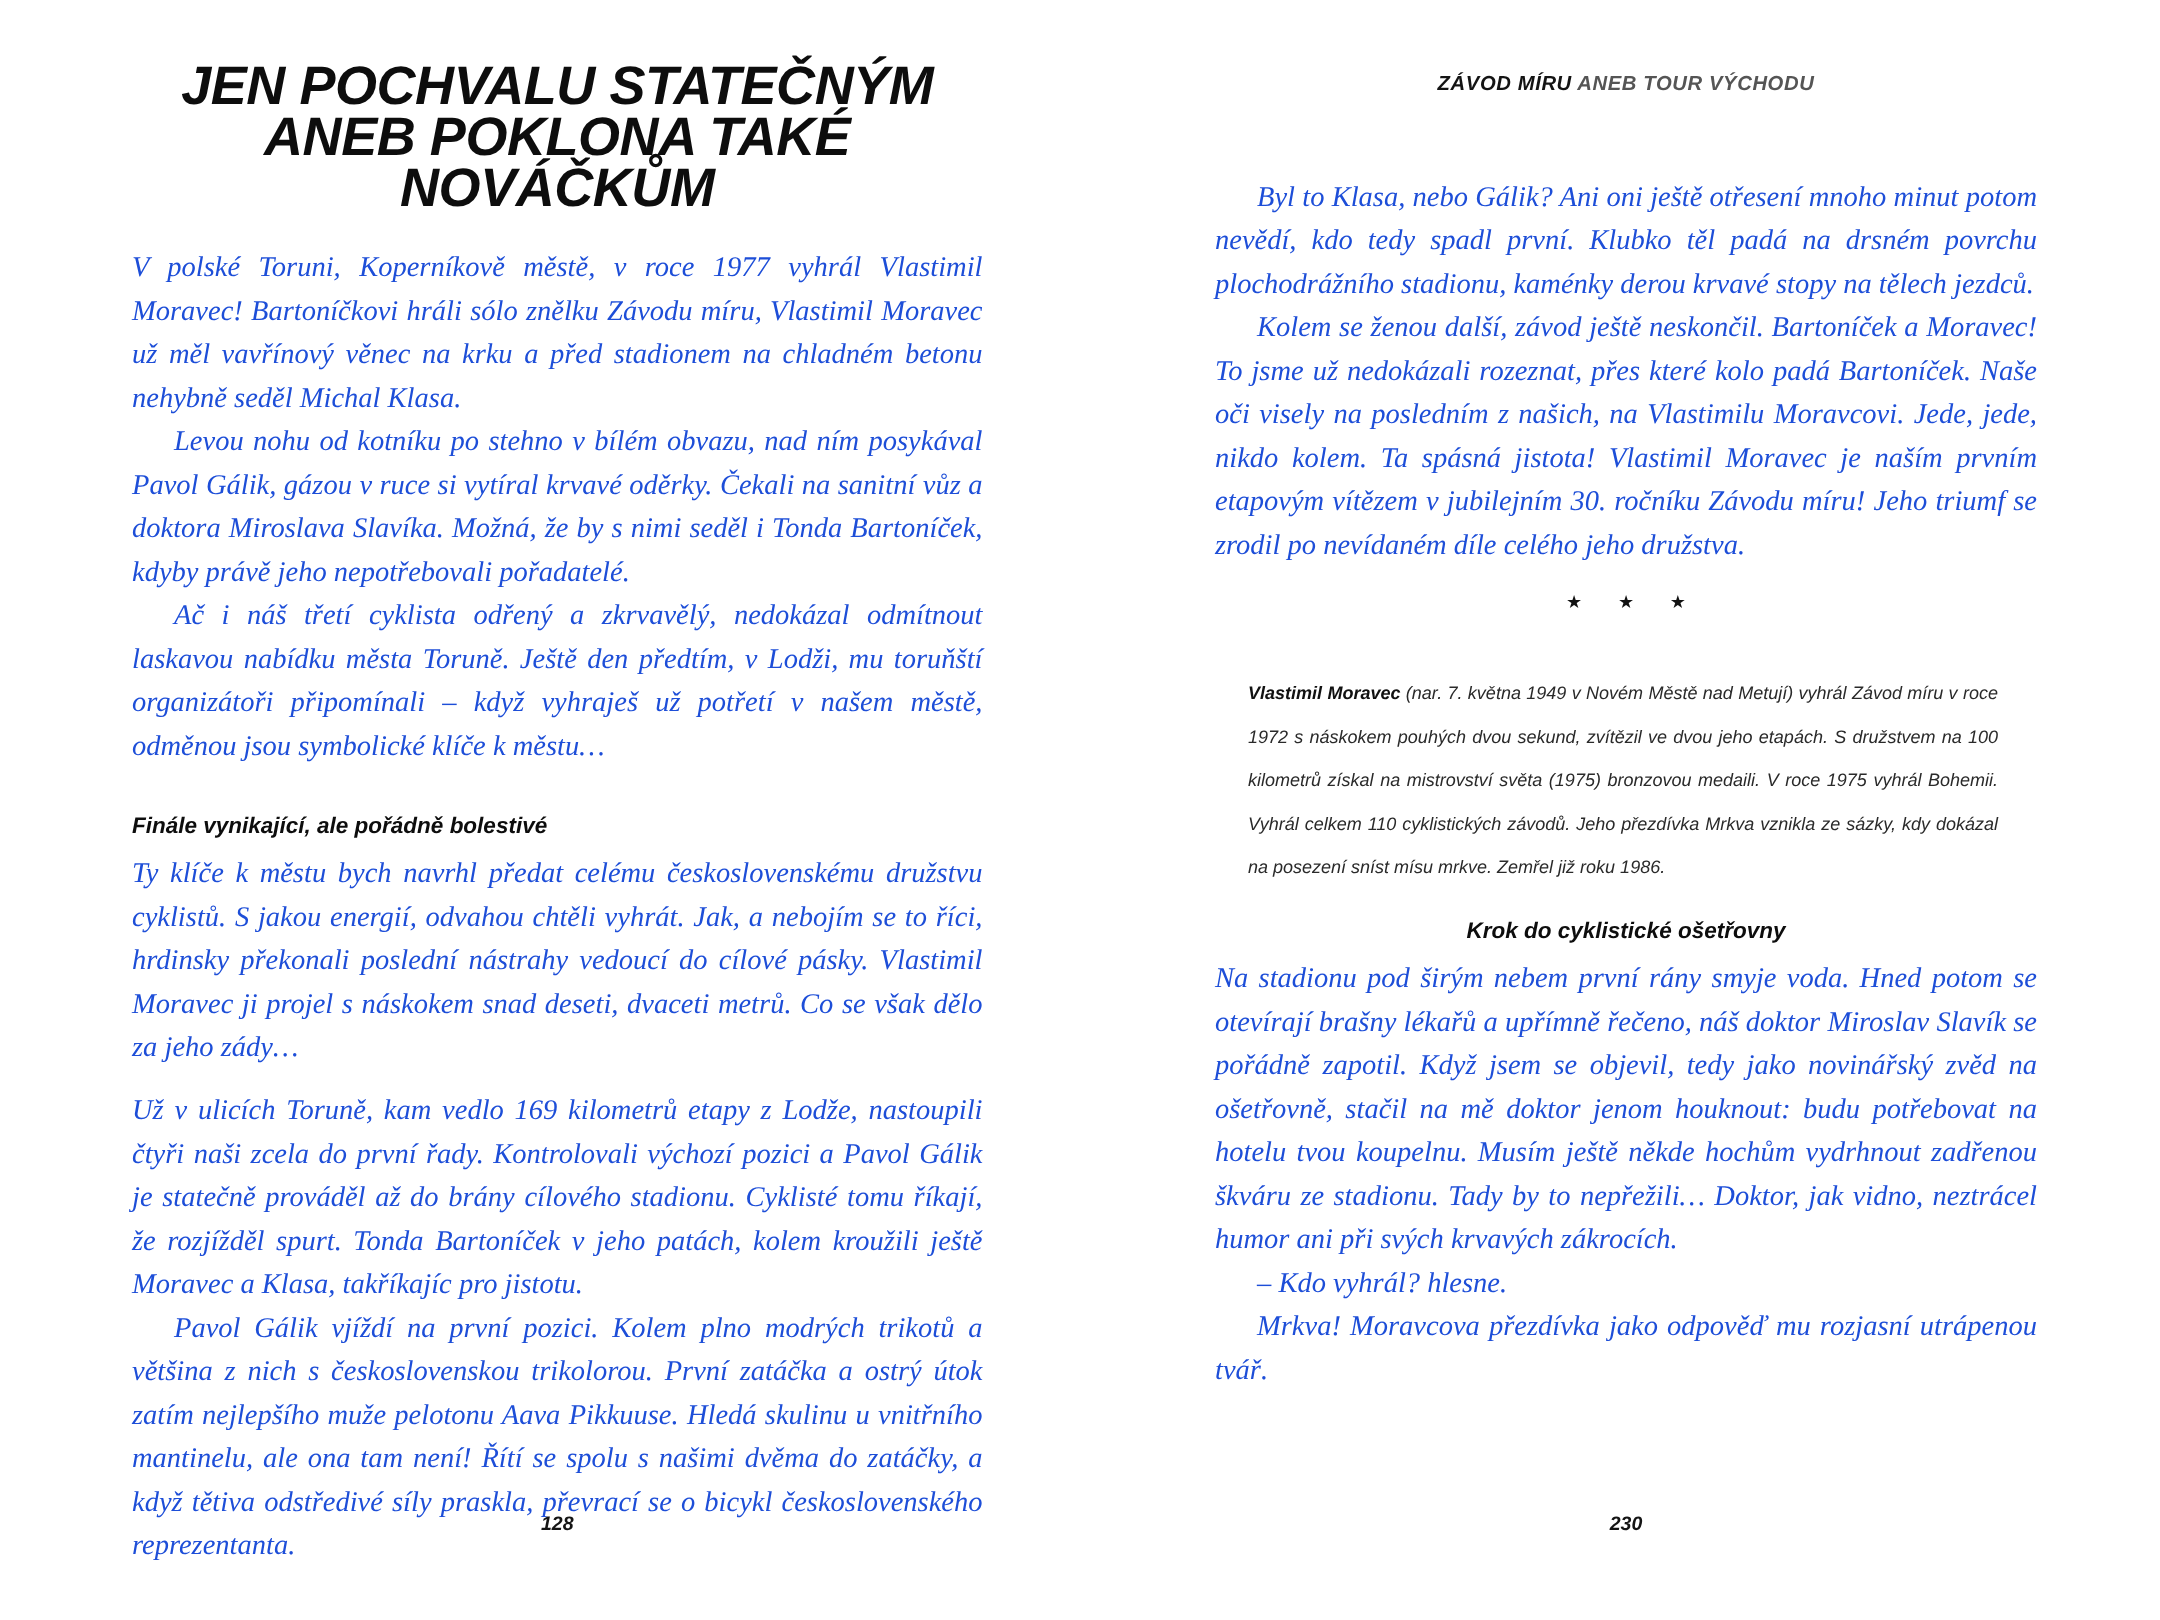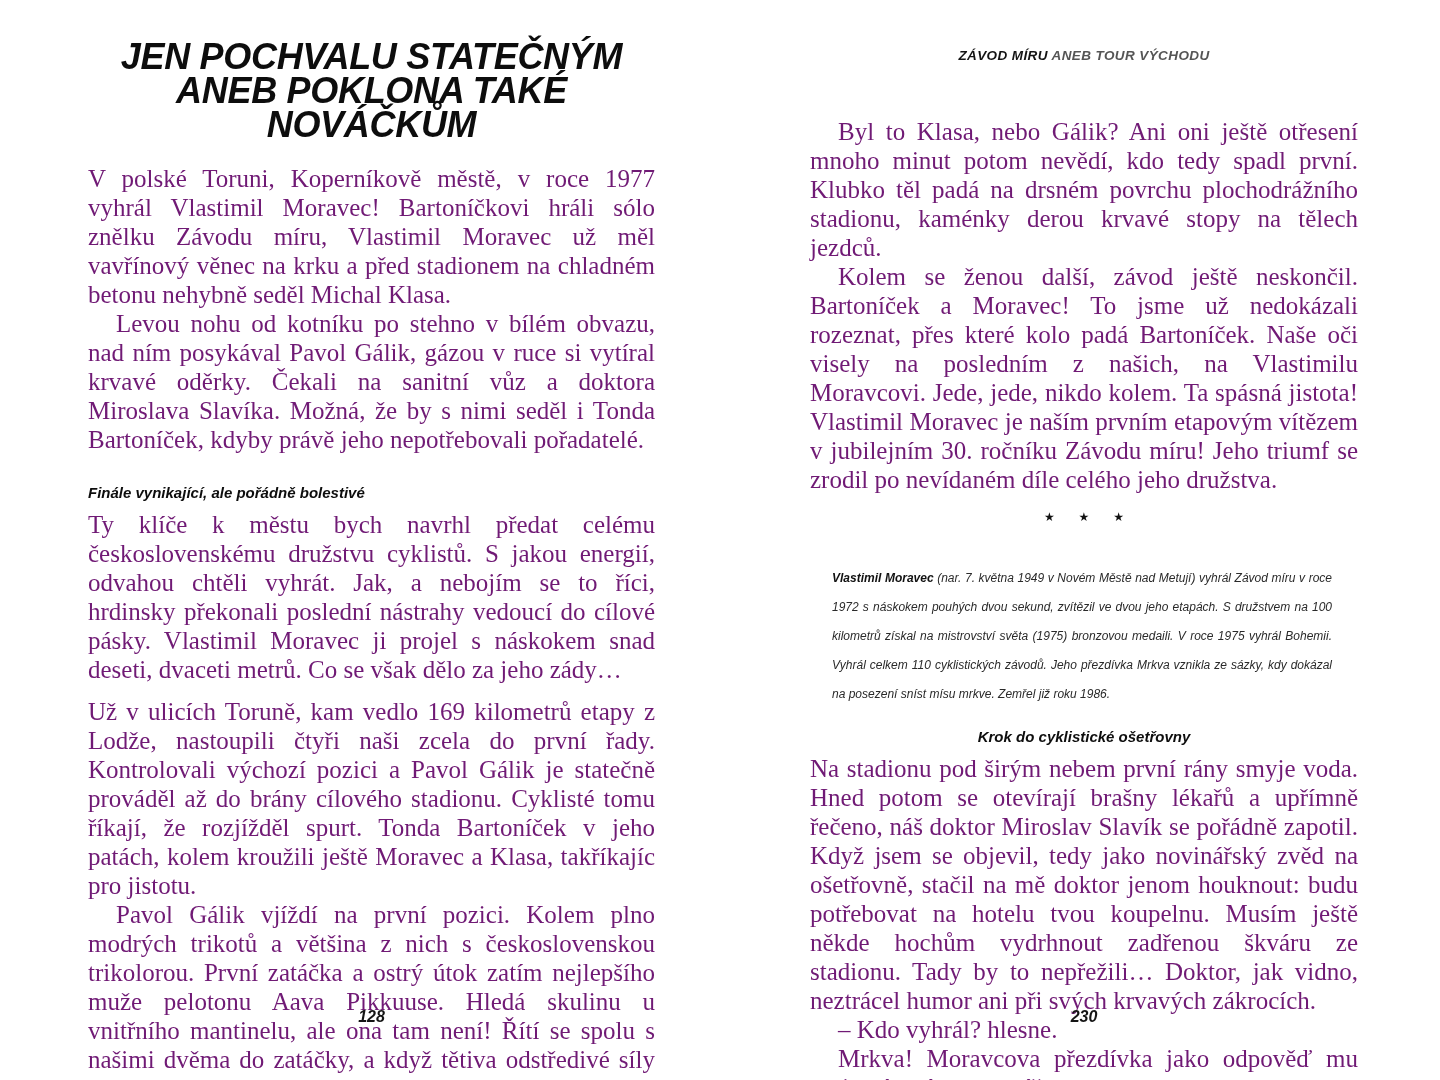--- a/index.html
+++ b/index.html
@@ -40,24 +40,25 @@
     font-size: 36px;
     line-height: 34px;
     letter-spacing: -0.3px;
     color: #0d0d0d;
   }
 
   .body-text { margin-top: 22px; }
   .body-text p {
     margin: 0;
     font-family: "Liberation Serif", serif;
-    font-size: 25px;
+    font-size: 19px;
     line-height: 29px;
     text-align: justify;
-    color: #701a75;
+    color: #1d4ed8;
+    font-style: italic;
   }
   .body-text p.indent { text-indent: 28px; }
   .body-text p.space-before { margin-top: 13px; }
 
   .subheading {
     font-family: "Liberation Sans", sans-serif;
     font-style: italic;
     font-weight: bold;
     font-size: 15px;
     line-height: 26px;
@@ -91,41 +92,42 @@
   .bio-block strong { color: #111111; }
 
   .page-number {
     position: absolute;
     top: 1008px;
     width: 100%;
     text-align: center;
     font-family: "Liberation Sans", sans-serif;
     font-style: italic;
     font-weight: bold;
-    font-size: 16px;
+    font-size: 13px;
     color: #141414;
   }
   .pn-left  { left: 88px;  width: 567px; }
   .pn-right { left: 810px; width: 548px; }
 </style>
 </head>
 <body>
 
 <div class="spread">
 
   <div class="page page-left">
 
     <div class="chapter-title">
       <div>JEN POCHVALU STATEČNÝM</div>
       <div>ANEB POKLONA TAKÉ NOVÁČKŮM</div>
     </div>
 
     <div class="body-text">
       <p>V polské Toruni, Koperníkově městě, v roce 1977 vyhrál Vlastimil Moravec! Bartoníčkovi hráli sólo znělku Závodu míru, Vlastimil Moravec už měl vavřínový věnec na krku a před stadionem na chladném betonu nehybně seděl Michal Klasa.</p>
       <p class="indent">Levou nohu od kotníku po stehno v bílém obvazu, nad ním posykával Pavol Gálik, gázou v ruce si vytíral krvavé oděrky. Čekali na sanitní vůz a doktora Miroslava Slavíka. Možná, že by s nimi seděl i Tonda Bartoníček, kdyby právě jeho nepotřebovali pořadatelé.</p>
+      <p class="indent">Ač i náš třetí cyklista odřený a zkrvavělý, nedokázal odmítnout laskavou nabídku města Toruně. Ještě den předtím, v Lodži, mu toruňští organizátoři připomínali – když vyhraješ už potřetí v našem městě, odměnou jsou symbolické klíče k městu…</p>
     </div>
 
     <div class="subheading left-sub">Finále vynikající, ale pořádně bolestivé</div>
 
     <div class="body-text" style="margin-top:0;">
       <p>Ty klíče k městu bych navrhl předat celému československému družstvu cyklistů. S jakou energií, odvahou chtěli vyhrát. Jak, a nebojím se to říci, hrdinsky překonali poslední nástrahy vedoucí do cílové pásky. Vlastimil Moravec ji projel s náskokem snad deseti, dvaceti metrů. Co se však dělo za jeho zády…</p>
       <p class="space-before">Už v ulicích Toruně, kam vedlo 169 kilometrů etapy z Lodže, nastoupili čtyři naši zcela do první řady. Kontrolovali výchozí pozici a Pavol Gálik je statečně prováděl až do brány cílového stadionu. Cyklisté tomu říkají, že rozjížděl spurt. Tonda Bartoníček v jeho patách, kolem kroužili ještě Moravec a Klasa, takříkajíc pro jistotu.</p>
       <p class="indent">Pavol Gálik vjíždí na první pozici. Kolem plno modrých trikotů a většina z nich s československou trikolorou. První zatáčka a ostrý útok zatím nejlepšího muže pelotonu Aava Pikkuuse. Hledá skulinu u vnitřního mantinelu, ale ona tam není! Řítí se spolu s našimi dvěma do zatáčky, a když tětiva odstředivé síly praskla, převrací se o bicykl československého reprezentanta.</p>
     </div>
   </div>

